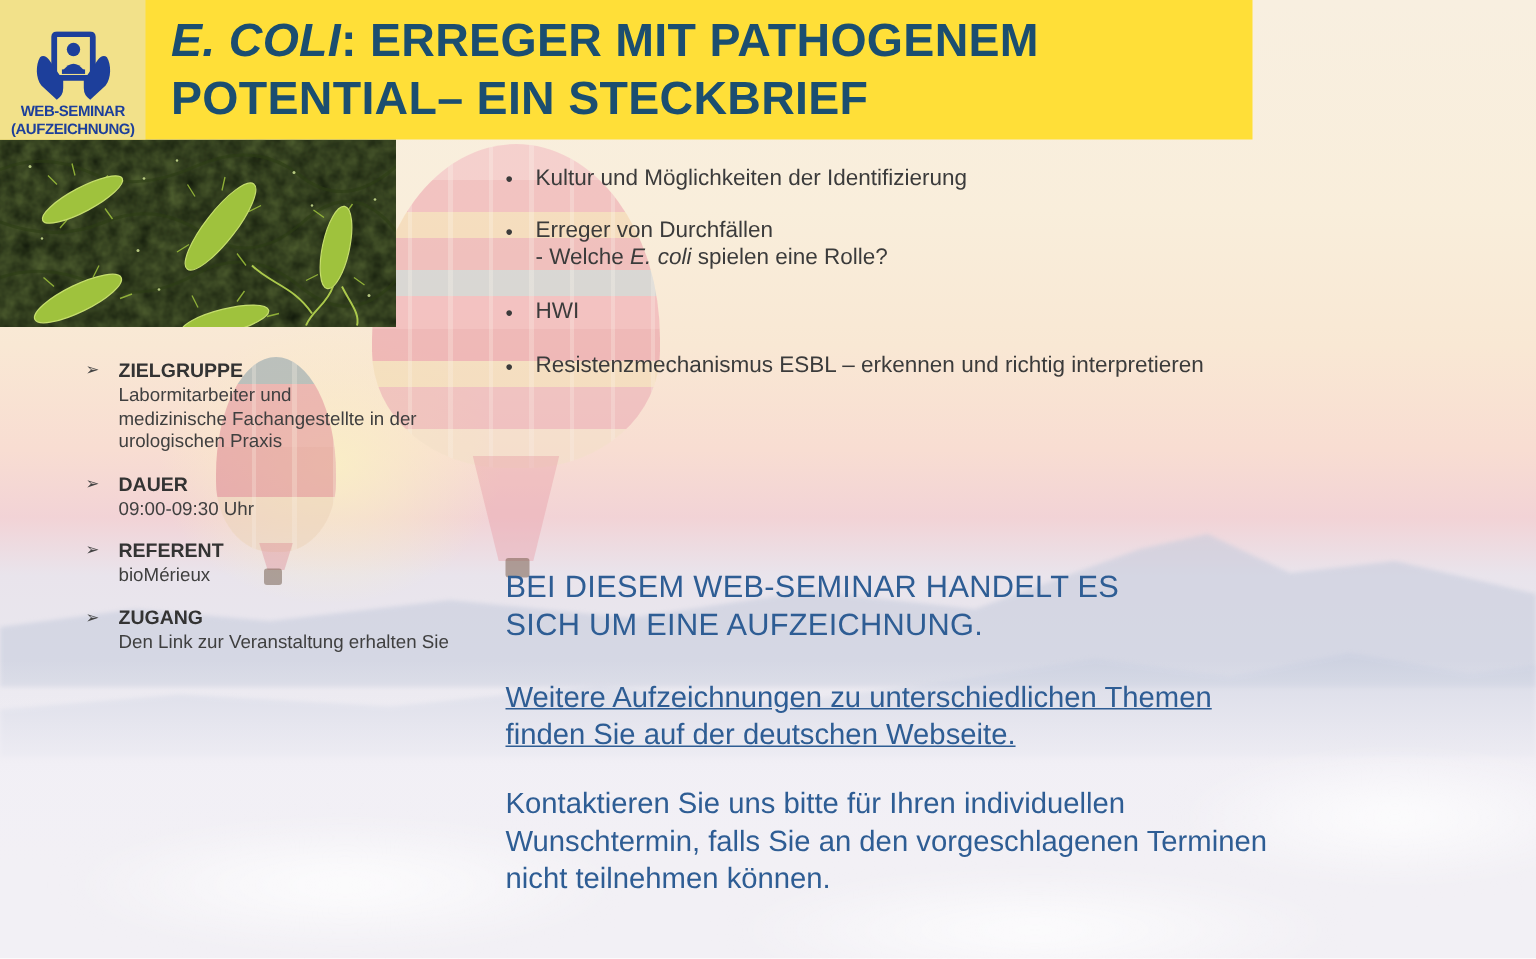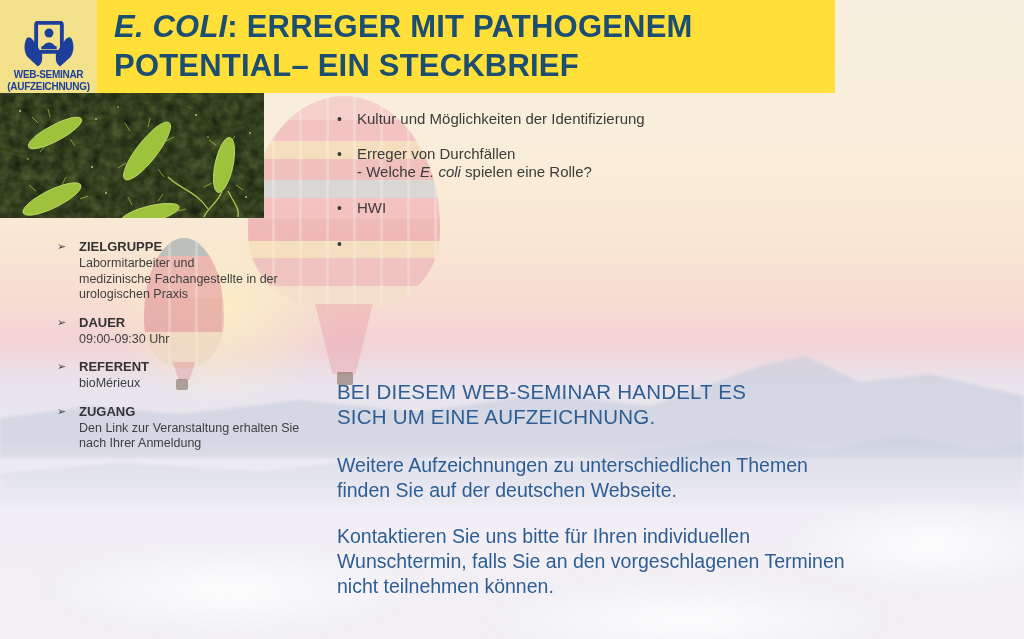--- a/index.html
+++ b/index.html
@@ -90,21 +90,21 @@
   .bullet .dot{ width:20px; flex:0 0 20px; font-size:14px; color:#3b3b3b; line-height:18px; }
   .bullet .b-text{ font-size:15px; line-height:18px; color:#3b3b3b; }
   .bullet .b-text em{ font-style:italic; }
   .bullet.b2{ margin-bottom:18px; }
   .bullet.b3{ margin-bottom:18px; }
 
   
   .info{ position:absolute; left:337px; top:379px; width:600px; z-index:5; color:#2E5D94; }
   .info .caps{ font-size:20.5px; line-height:25px; letter-spacing:.2px; }
   .info .para{ font-size:19.5px; line-height:25px; }
-  .info .p2{ margin-top:24px; }
+  .info .p2{ margin-top:24px;text-decoration:underline; }
   .info .p3{ margin-top:21px; }
 </style>
 </head>
 <body>
 
 <div class="stage">
 
   <div class="sun-glow"></div>
 
   <svg class="ridge ridge1" viewBox="0 0 1024 110" preserveAspectRatio="none">
@@ -225,21 +225,20 @@
       <div>
         <div class="s-title">REFERENT</div>
         <div class="s-line">bioMérieux</div>
       </div>
     </div>
     <div class="s-item">
       <span class="s-marker">➢</span>
       <div>
         <div class="s-title">ZUGANG</div>
         <div class="s-line">Den Link zur Veranstaltung erhalten Sie</div>
-        <div class="s-line">nach Ihrer Anmeldung</div>
       </div>
     </div>
   </aside>
 
   <section class="course">
 
     <div class="bullet b1">
       <span class="dot">•</span>
       <span class="b-text">Kultur und Möglichkeiten der Identifizierung</span>
     </div>
@@ -252,20 +251,21 @@
       </span>
     </div>
 
     <div class="bullet b3">
       <span class="dot">•</span>
       <span class="b-text">HWI</span>
     </div>
 
     <div class="bullet b4">
       <span class="dot">•</span>
+      <span class="b-text">Resistenzmechanismus ESBL – erkennen und richtig interpretieren</span>
     </div>
   </section>
 
   <section class="info">
     <div class="caps">
       <div>BEI DIESEM WEB-SEMINAR HANDELT ES</div>
       <div>SICH UM EINE AUFZEICHNUNG.</div>
     </div>
     <div class="para p2">
       <div>Weitere Aufzeichnungen zu unterschiedlichen Themen</div>

